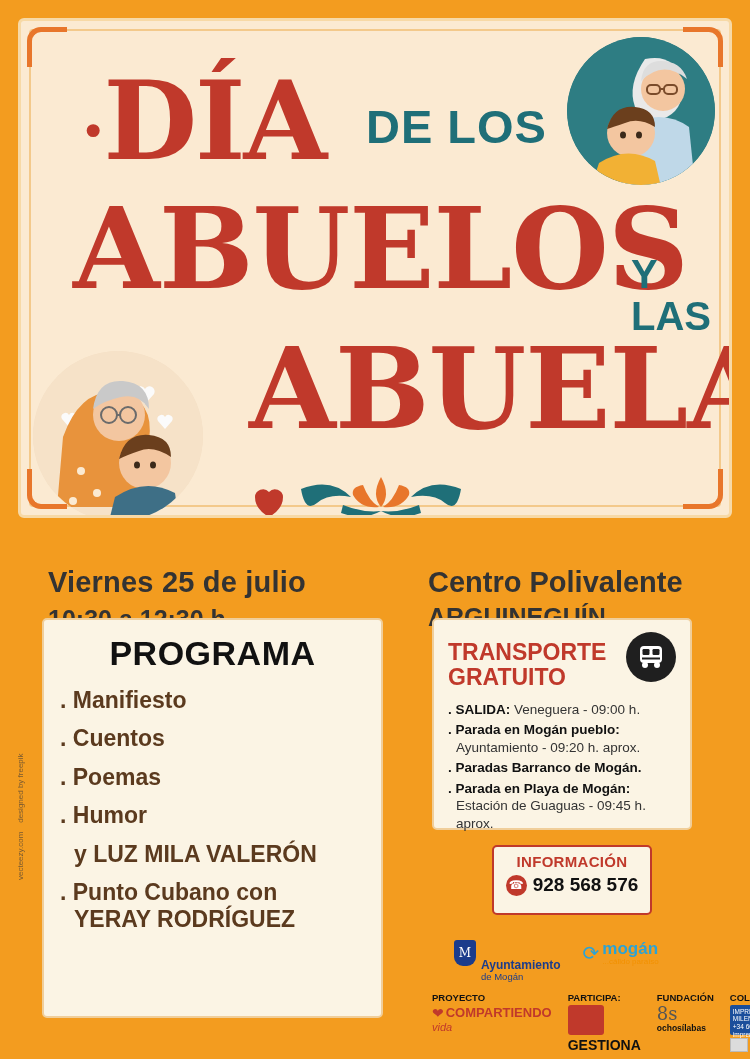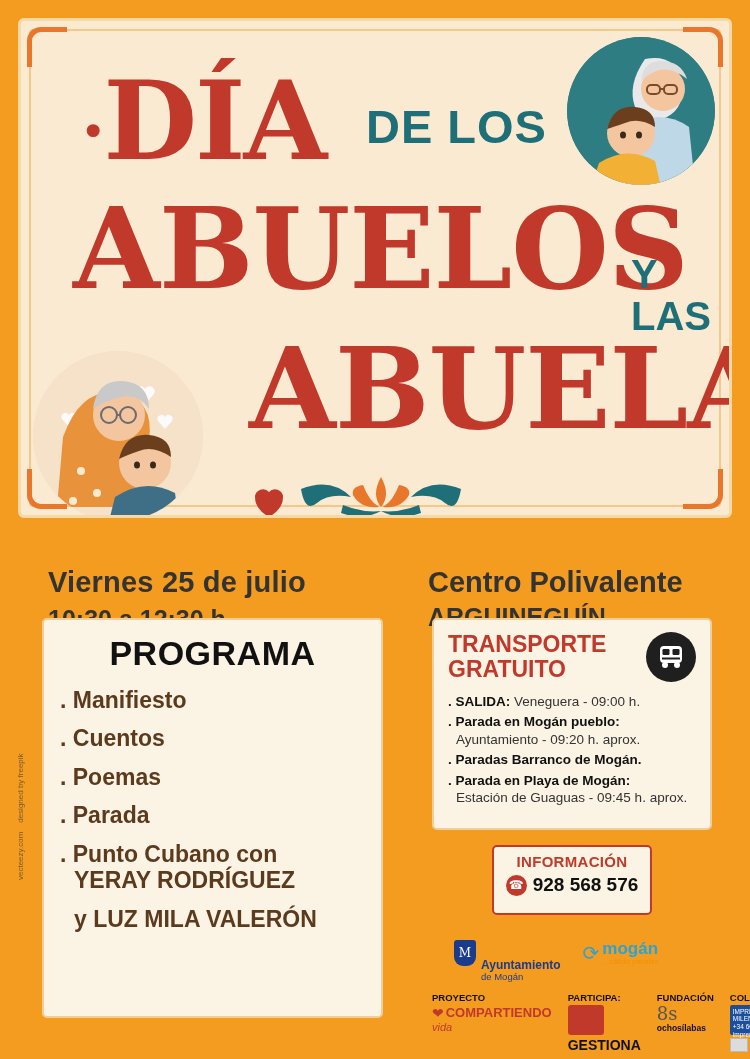--- a/index.html
+++ b/index.html
@@ -148,25 +148,25 @@
   .program li {
     font-size: 23px; font-weight: bold; color: #5B3A1E;
     margin-bottom: 12px; line-height: 1.15;
   }
   .program li .sub { display: block; padding-left: 14px; }
 
   
   .transporte {
     position: absolute;
     left: 432px; top: 618px;
-    width: 280px; height: 212px;
+    width: 260px; height: 212px;
     background: #FBF4E4;
     border: 2px solid #F0CE9A;
     border-radius: 5px;
-    padding: 12px 14px;
+    padding: 20px 14px;
   }
   .transporte h3 {
     font-size: 23px; font-weight: bold; color: #C0392B; line-height: 1.1;
     width: 195px;
   }
   .bus-badge {
     position: absolute; right: 14px; top: 12px;
     width: 50px; height: 50px; border-radius: 50%;
     background: #1F1F1F;
     display: flex; align-items: center; justify-content: center;
@@ -345,29 +345,29 @@
       <li>
         <span>.</span>
         <span>Cuentos</span>
       </li>
       <li>
         <span>.</span>
         <span>Poemas</span>
       </li>
       <li>
         <span>.</span>
-        <span>Parada</span>
+        <span>Humor</span>
+      </li>
+      <li>
+        <span class="sub">y LUZ MILA VALERÓN</span>
       </li>
       <li>
         <span>.</span>
         <span>Punto Cubano con</span>
         <span class="sub">YERAY RODRÍGUEZ</span>
-      </li>
-      <li>
-        <span class="sub">y LUZ MILA VALERÓN</span>
       </li>
     </ul>
   </div>
 
   <div class="transporte">
     <h3>TRANSPORTE GRATUITO</h3>
     <div class="bus-badge">
       <svg width="32" height="30" viewBox="0 0 32 30">
         <rect x="5" y="4" width="22" height="17" rx="4" fill="#fff"></rect>
         <rect x="7.5" y="7" width="7" height="6" rx="1.2" fill="#1F1F1F"></rect>

